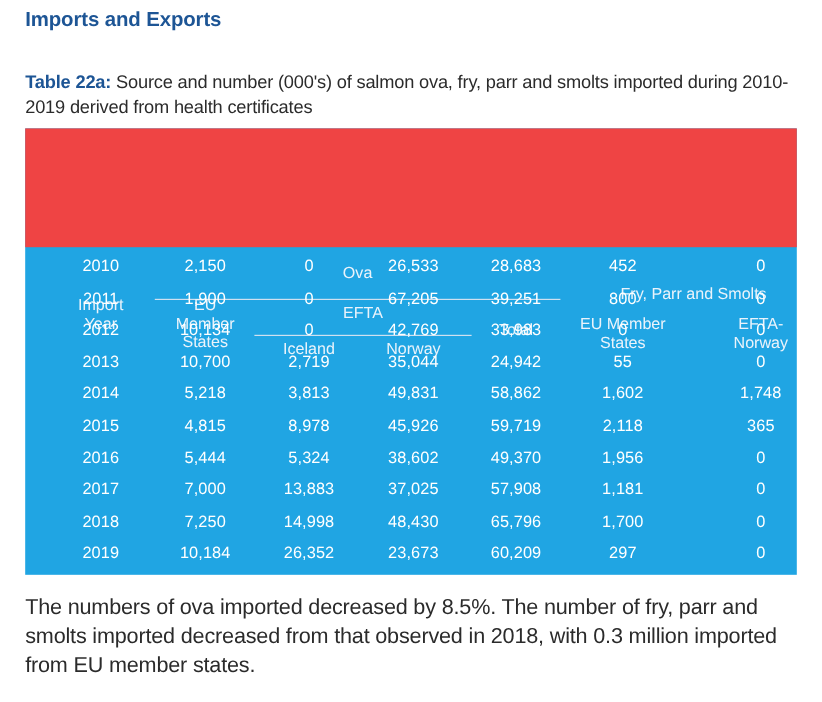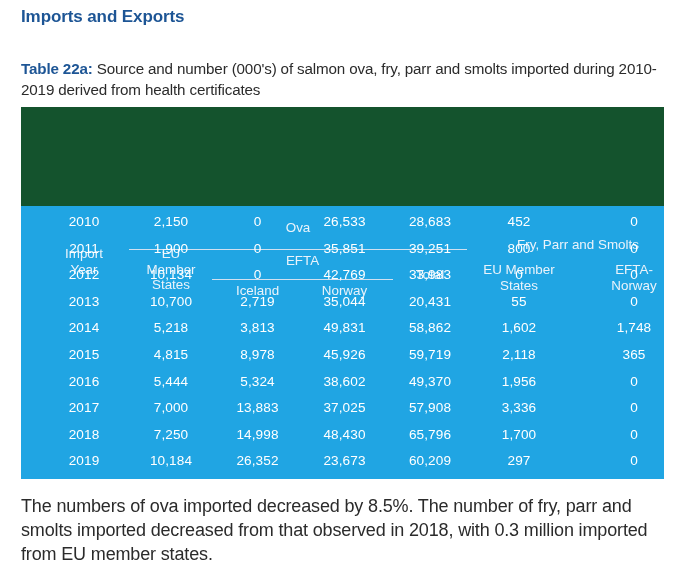--- a/index.html
+++ b/index.html
@@ -51,21 +51,21 @@
     top: 107px;
     width: 643px;
     height: 372px;
     background: #20a5e3;
   }
 
   
   .thead {
     position: relative;
     height: 99px;
-    background: #14532d;
+    background: #ef4444;
     color: #ffffff;
     font-size: 13.4px;
   }
 
   .hcell {
     position: absolute;
     text-align: center;
     line-height: 15.5px;
     color: #eaf3fb;
   }
@@ -177,40 +177,40 @@
         <div class="tcell c-iceland">0</div>
         <div class="tcell c-norway">26,533</div>
         <div class="tcell c-total">28,683</div>
         <div class="tcell c-fps-eu">452</div>
         <div class="tcell c-fps-efta">0</div>
       </div>
       <div class="trow">
         <div class="tcell c-year">2011</div>
         <div class="tcell c-eu">1,900</div>
         <div class="tcell c-iceland">0</div>
-        <div class="tcell c-norway">35,851</div>
+        <div class="tcell c-norway">67,205</div>
         <div class="tcell c-total">39,251</div>
         <div class="tcell c-fps-eu">800</div>
         <div class="tcell c-fps-efta">0</div>
       </div>
       <div class="trow">
         <div class="tcell c-year">2012</div>
         <div class="tcell c-eu">10,134</div>
         <div class="tcell c-iceland">0</div>
         <div class="tcell c-norway">42,769</div>
         <div class="tcell c-total">33,983</div>
         <div class="tcell c-fps-eu">0</div>
         <div class="tcell c-fps-efta">0</div>
       </div>
       <div class="trow">
         <div class="tcell c-year">2013</div>
         <div class="tcell c-eu">10,700</div>
         <div class="tcell c-iceland">2,719</div>
         <div class="tcell c-norway">35,044</div>
-        <div class="tcell c-total">20,431</div>
+        <div class="tcell c-total">24,942</div>
         <div class="tcell c-fps-eu">55</div>
         <div class="tcell c-fps-efta">0</div>
       </div>
       <div class="trow">
         <div class="tcell c-year">2014</div>
         <div class="tcell c-eu">5,218</div>
         <div class="tcell c-iceland">3,813</div>
         <div class="tcell c-norway">49,831</div>
         <div class="tcell c-total">58,862</div>
         <div class="tcell c-fps-eu">1,602</div>
@@ -233,21 +233,21 @@
         <div class="tcell c-total">49,370</div>
         <div class="tcell c-fps-eu">1,956</div>
         <div class="tcell c-fps-efta">0</div>
       </div>
       <div class="trow">
         <div class="tcell c-year">2017</div>
         <div class="tcell c-eu">7,000</div>
         <div class="tcell c-iceland">13,883</div>
         <div class="tcell c-norway">37,025</div>
         <div class="tcell c-total">57,908</div>
-        <div class="tcell c-fps-eu">3,336</div>
+        <div class="tcell c-fps-eu">1,181</div>
         <div class="tcell c-fps-efta">0</div>
       </div>
       <div class="trow">
         <div class="tcell c-year">2018</div>
         <div class="tcell c-eu">7,250</div>
         <div class="tcell c-iceland">14,998</div>
         <div class="tcell c-norway">48,430</div>
         <div class="tcell c-total">65,796</div>
         <div class="tcell c-fps-eu">1,700</div>
         <div class="tcell c-fps-efta">0</div>

